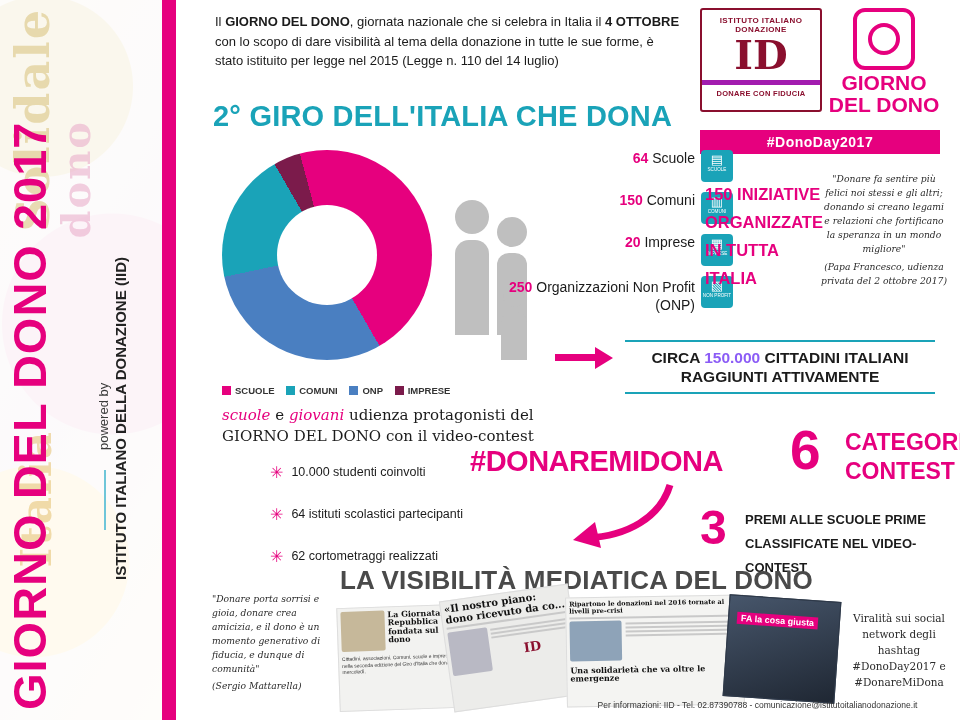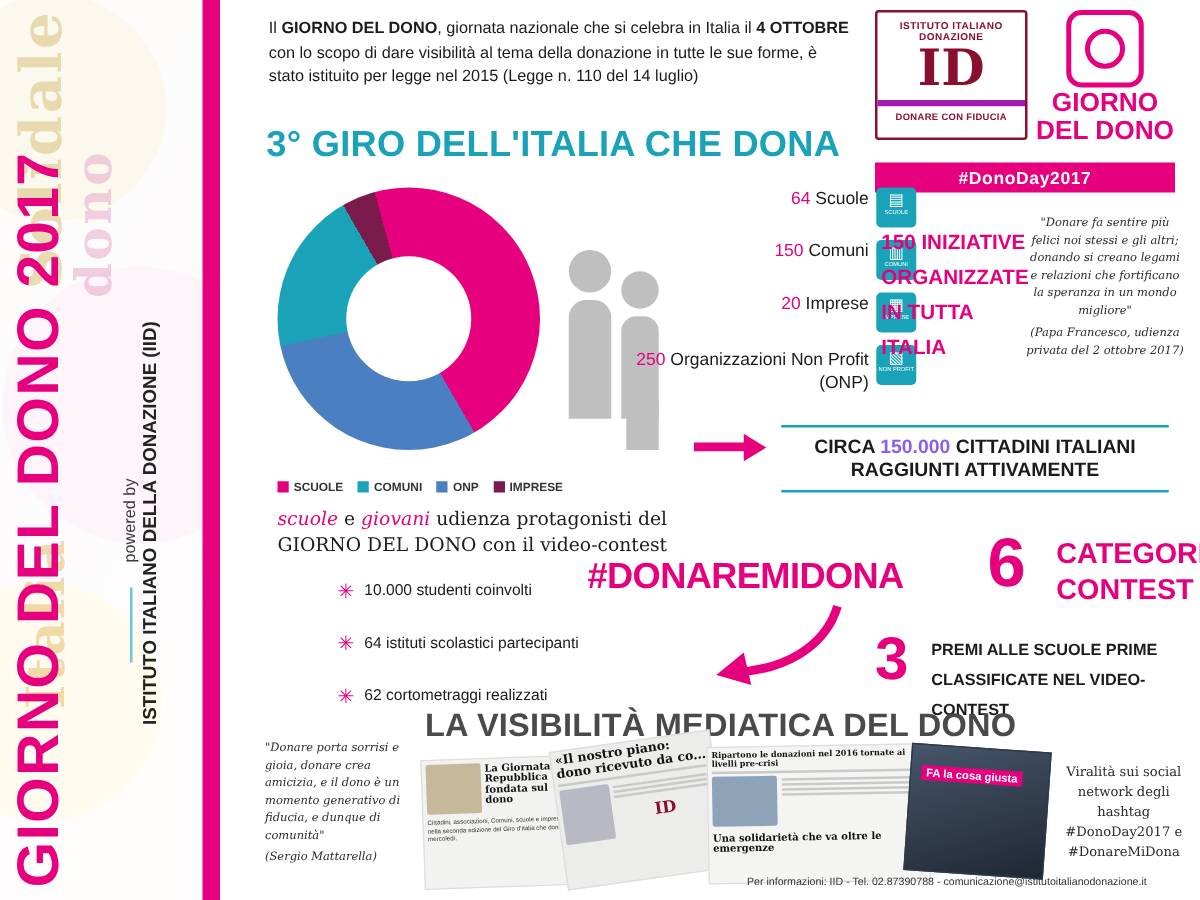--- a/index.html
+++ b/index.html
@@ -109,21 +109,21 @@
   }
   #legend{position:absolute;left:222px;top:385px;width:240px;font-size:9.5px;font-weight:bold;color:#333;}
   #legend span.sw{display:inline-block;width:9px;height:9px;margin-right:4px;vertical-align:-1px;}
   #legend span.it{margin-right:9px;}
   
   #figures{position:absolute;left:455px;top:155px;width:110px;height:200px;}
   .person{position:absolute;background:#bfbfbf;}
   
   #stats{position:absolute;left:505px;top:150px;width:190px;}
   .stat-row{height:36px;text-align:right;font-size:14px;color:#1b1b1b;margin-bottom:6px;}
-  .stat-row b{color:#e6007e;font-weight:normal;}
+  .stat-row b{color:#e6007e;font-weight:bold;}
   .stat-icon{
     position:absolute;right:-38px;width:32px;height:32px;border-radius:4px;background:#1aa3b8;
     color:#fff;font-size:4.6px;text-align:center;line-height:1.1;padding-top:3px;box-sizing:border-box;
   }
   .stat-icon .gl{display:block;font-size:13px;line-height:13px;margin-bottom:1px;}
   
   #iniziative{
     position:absolute;left:705px;top:180px;width:120px;color:#e6007e;
     font-size:16.5px;font-weight:bold;line-height:28px;
   }
@@ -215,21 +215,21 @@
     <div class="sub">DONARE CON FIDUCIA</div>
   </div>
   <div id="logo-gdd">
     <div class="mark"></div>
     <div class="l1">GIORNO</div>
     <div class="l1">DEL DONO</div>
   </div>
 </div>
 <div id="hashtag-bar">#DonoDay2017</div>
 
-<div id="main-title">3° GIRO DELL'ITALIA CHE DONA</div>
+<div id="main-title">2° GIRO DELL'ITALIA CHE DONA</div>
 
 <div id="donut-wrap">
   <div id="donut"></div>
 </div>
 <div id="legend">
   <span class="it"><span class="sw" style="background:#e6007e"></span><span>SCUOLE</span></span>
   <span class="it"><span class="sw" style="background:#1aa3b8"></span><span>COMUNI</span></span>
   <span class="it"><span class="sw" style="background:#4a7fc1"></span><span>ONP</span></span>
   <span class="it"><span class="sw" style="background:#7b1b4b"></span><span>IMPRESE</span></span>
 </div>

